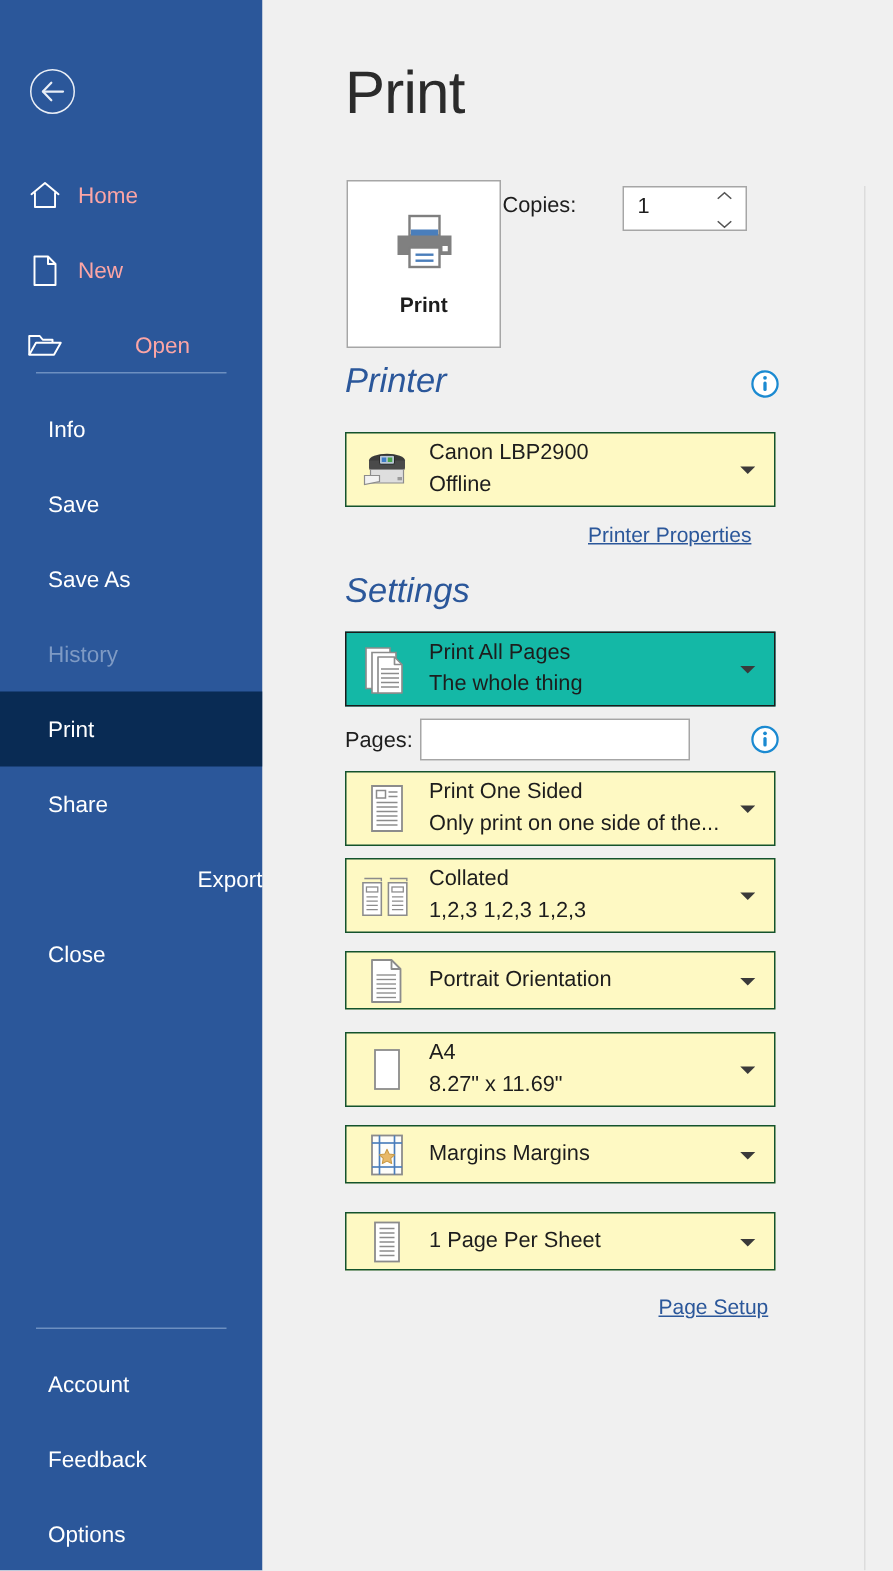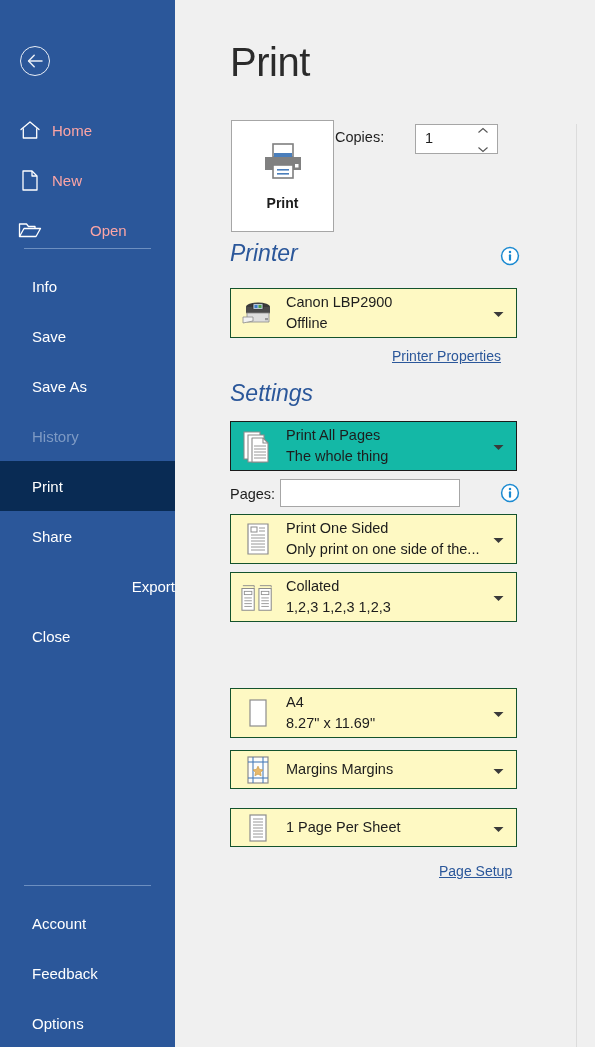--- a/index.html
+++ b/index.html
@@ -405,20 +405,44 @@
         <span class="cmain">Collated</span>
         <span class="csub">1,2,3    1,2,3    1,2,3</span>
       </span>
       <span class="carrow">
         <svg width="11" height="7" viewBox="0 0 11 7">
             <path d="M0.5 1 L5.5 6 L10.5 1 Z" fill="#3a3a3a"></path>
           </svg>
       </span>
     </div>
 
+    <div class="combo short" style="top:634px;">
+      <span class="cico">
+        <svg width="28" height="32" viewBox="0 0 28 32">
+          <path d="M4 2 H17 L23 8 V30 H4 Z" fill="#ffffff" stroke="#8c8c8c" stroke-width="1.2" stroke-linejoin="round"></path>
+          <path d="M17 2 V8 H23" fill="none" stroke="#8c8c8c" stroke-width="1.2" stroke-linejoin="round"></path>
+          <g stroke="#8c8c8c" stroke-width="0.9">
+            <path d="M7 12 H20"></path>
+              <path d="M7 15 H20"></path>
+              <path d="M7 18 H20"></path>
+            <path d="M7 21 H20"></path>
+              <path d="M7 24 H20"></path>
+              <path d="M7 27 H20"></path>
+          </g>
+        </svg>
+      </span>
+      <span class="ctext">
+        <span class="cmain">Portrait Orientation</span>
+      </span>
+      <span class="carrow">
+        <svg width="11" height="7" viewBox="0 0 11 7">
+            <path d="M0.5 1 L5.5 6 L10.5 1 Z" fill="#3a3a3a"></path>
+          </svg>
+      </span>
+    </div>
 
     <div class="combo tall" style="top:688px;">
       <span class="cico">
         <svg width="26" height="32" viewBox="0 0 26 32">
           <rect x="5" y="3" width="16" height="26" fill="#ffffff" stroke="#8c8c8c" stroke-width="1.2"></rect>
         </svg>
       </span>
       <span class="ctext">
         <span class="cmain">A4</span>
         <span class="csub">8.27" x 11.69"</span>

